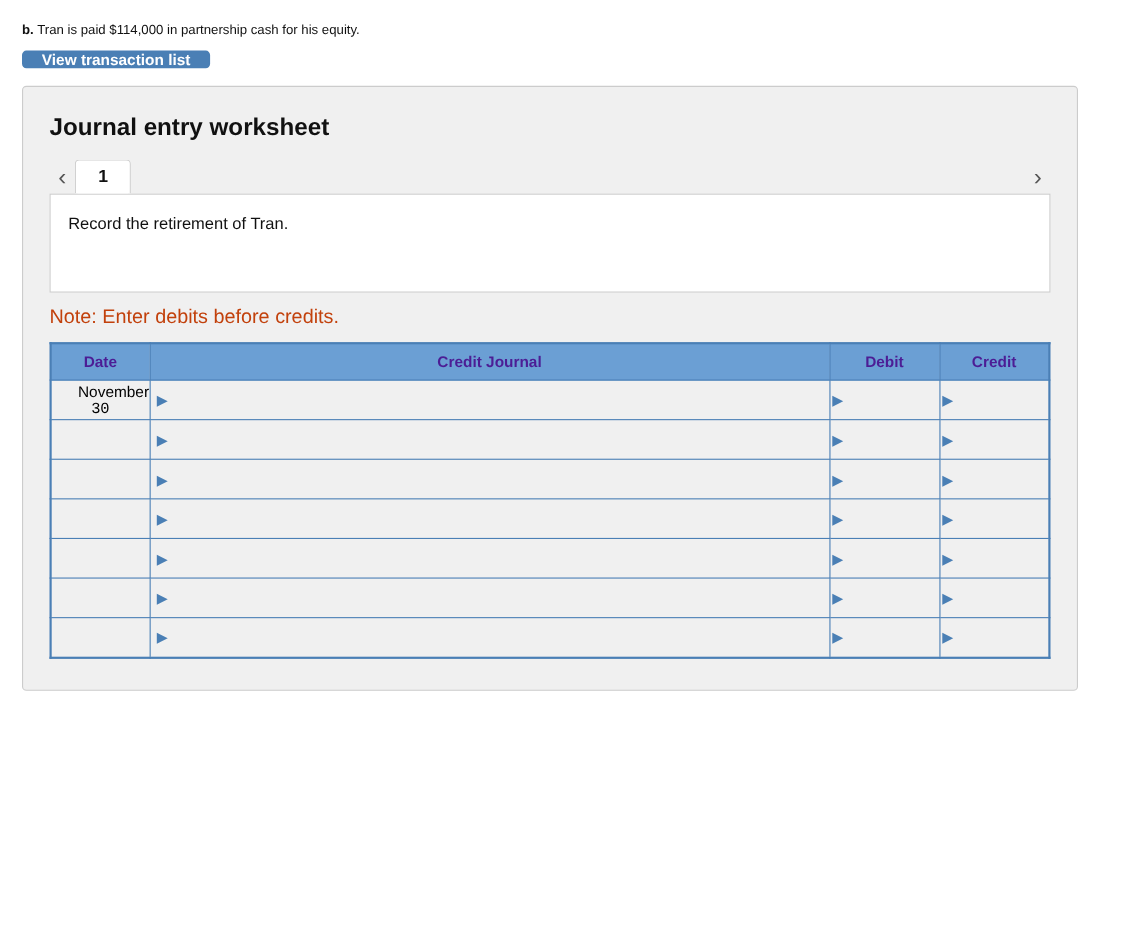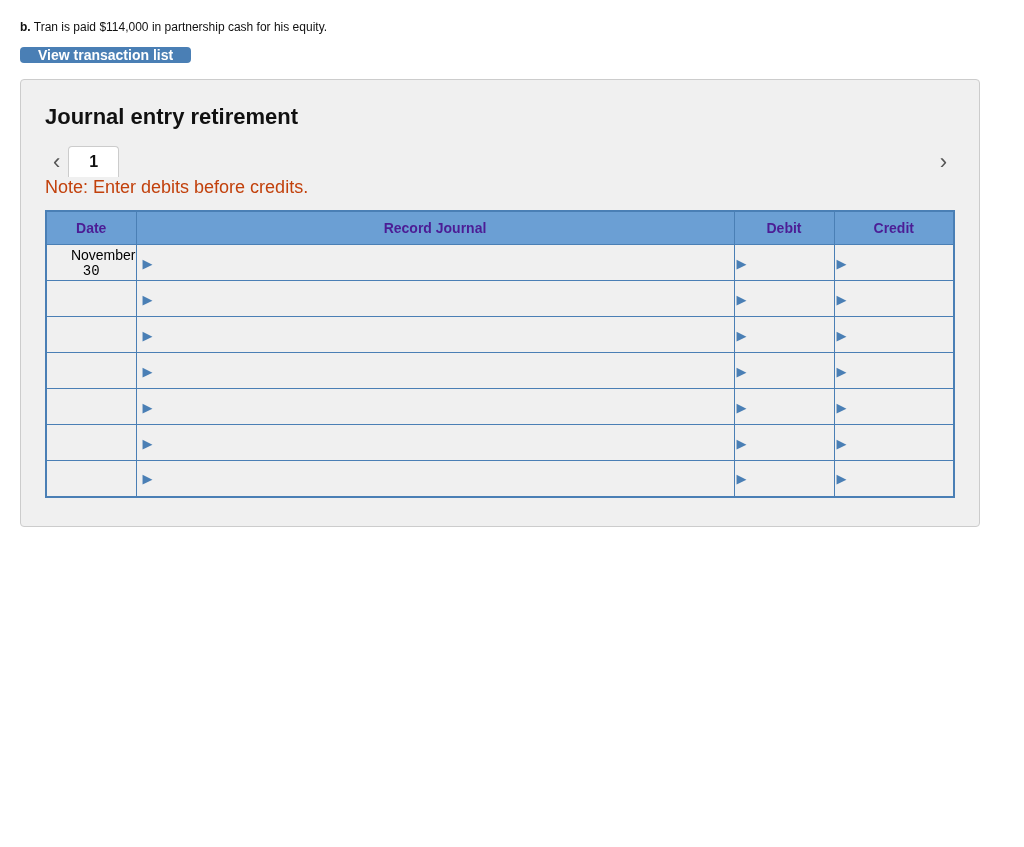--- a/index.html
+++ b/index.html
@@ -141,21 +141,21 @@
 
     .general-journal-col {
       width: auto;
     }
 
     .debit-col {
       width: 100px;
     }
 
     .credit-col {
-      width: 120px;
+      width: 100px;
     }
 
     .arrow-indicator {
       display: inline-block;
       color: #4a7fb5;
       font-size: 13px;
       margin-left: 4px;
       position: absolute;
       left: 2px;
       top: 50%;
@@ -223,37 +223,40 @@
 
 
 <p class="page-intro">
   <b>b.</b>
   <span>Tran is paid $114,000 in partnership cash for his equity.</span>
 </p>
 
 <button class="btn-view-transaction">View transaction list</button>
 
 <div class="worksheet-container">
-  <div class="worksheet-title">Journal entry retirement</div>
+  <div class="worksheet-title">Journal entry worksheet</div>
 
   <div class="pagination-row">
     <button class="pagination-arrow">‹</button>
     <div class="page-tab">1</div>
     <div class="pagination-spacer"></div>
     <button class="pagination-arrow right-arrow">›</button>
   </div>
 
+  <div class="instruction-box">
+    <span>Record the retirement of Tran.</span>
+  </div>
 
   <p class="note-text">Note: Enter debits before credits.</p>
 
   <table class="journal-table">
     <thead>
       <tr>
         <th class="date-cell">Date</th>
-        <th class="general-journal-col">Record Journal</th>
+        <th class="general-journal-col">Credit Journal</th>
         <th class="debit-col">Debit</th>
         <th class="credit-col">Credit</th>
       </tr>
     </thead>
     <tbody id="journal-tbody">
     <tr>
           <td class="date-cell">
             <span style="display: block; font-size: 14px; text-align: right;">November</span>
             <span style="display: block; font-size: 14px; font-family: Liberation Mono, monospace;">30</span>
           </td>

